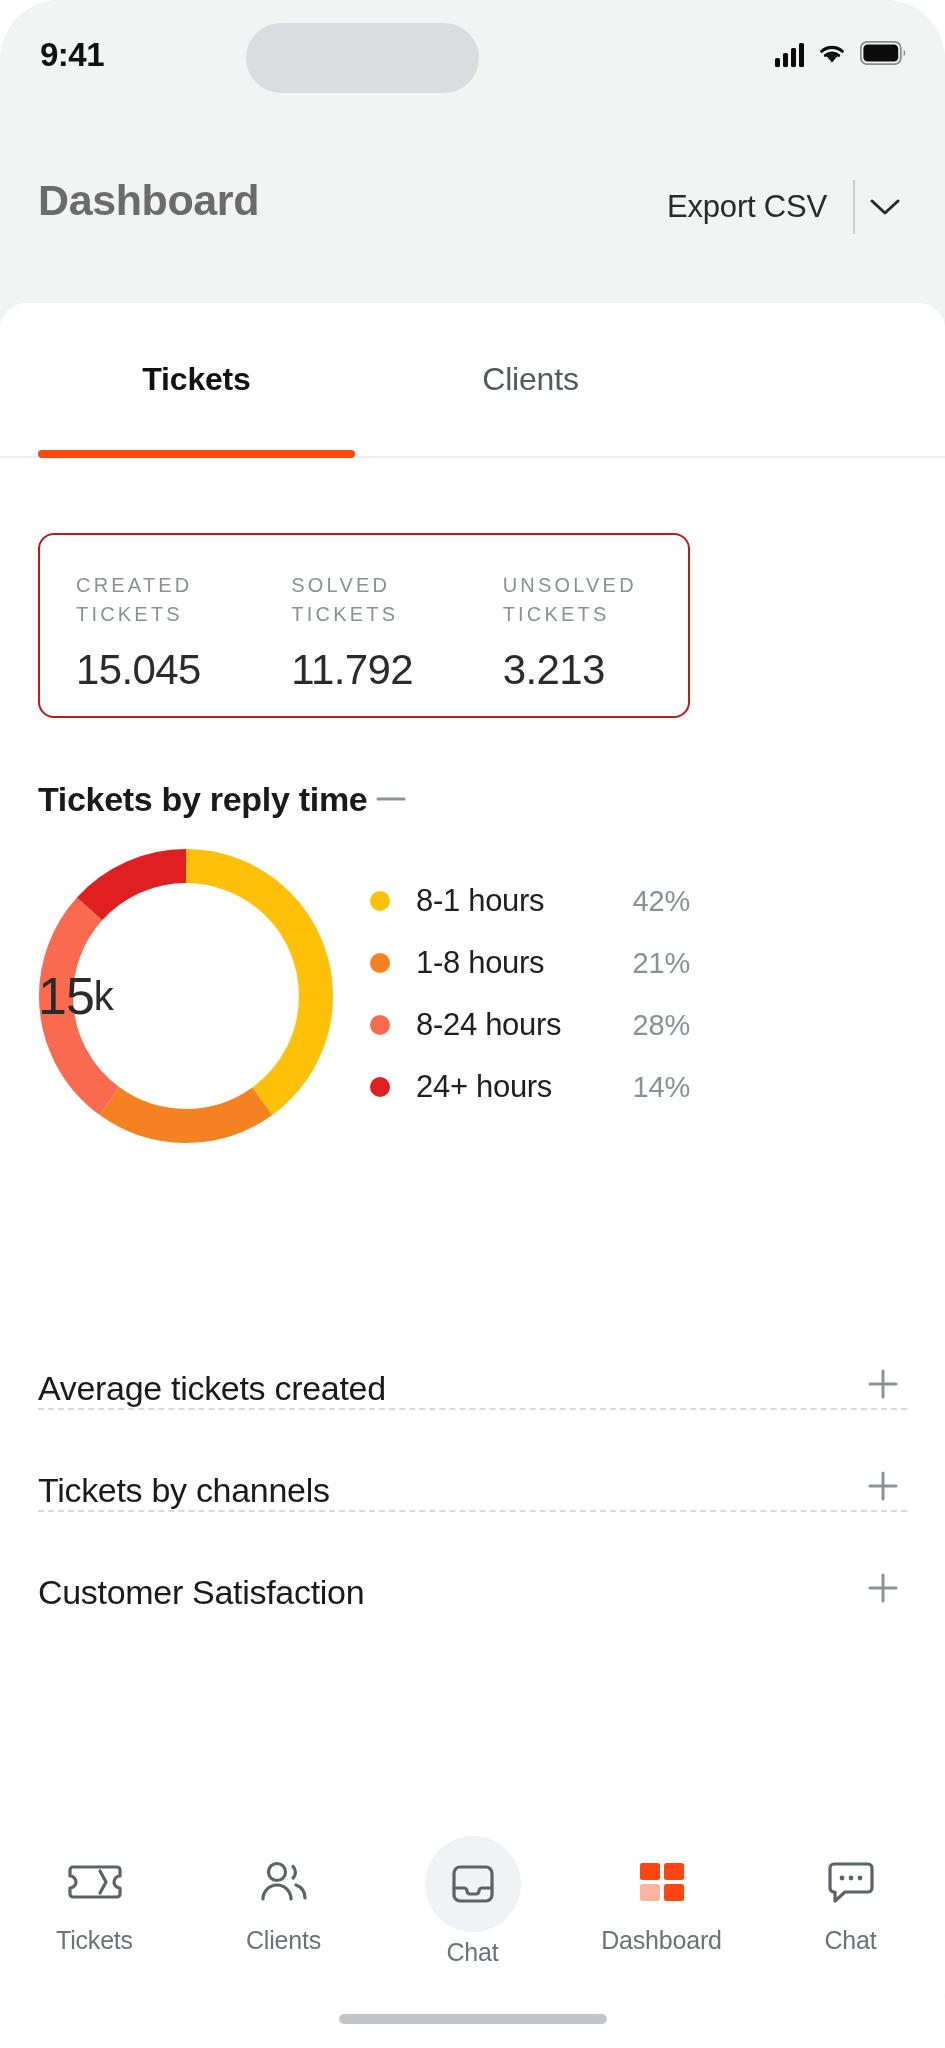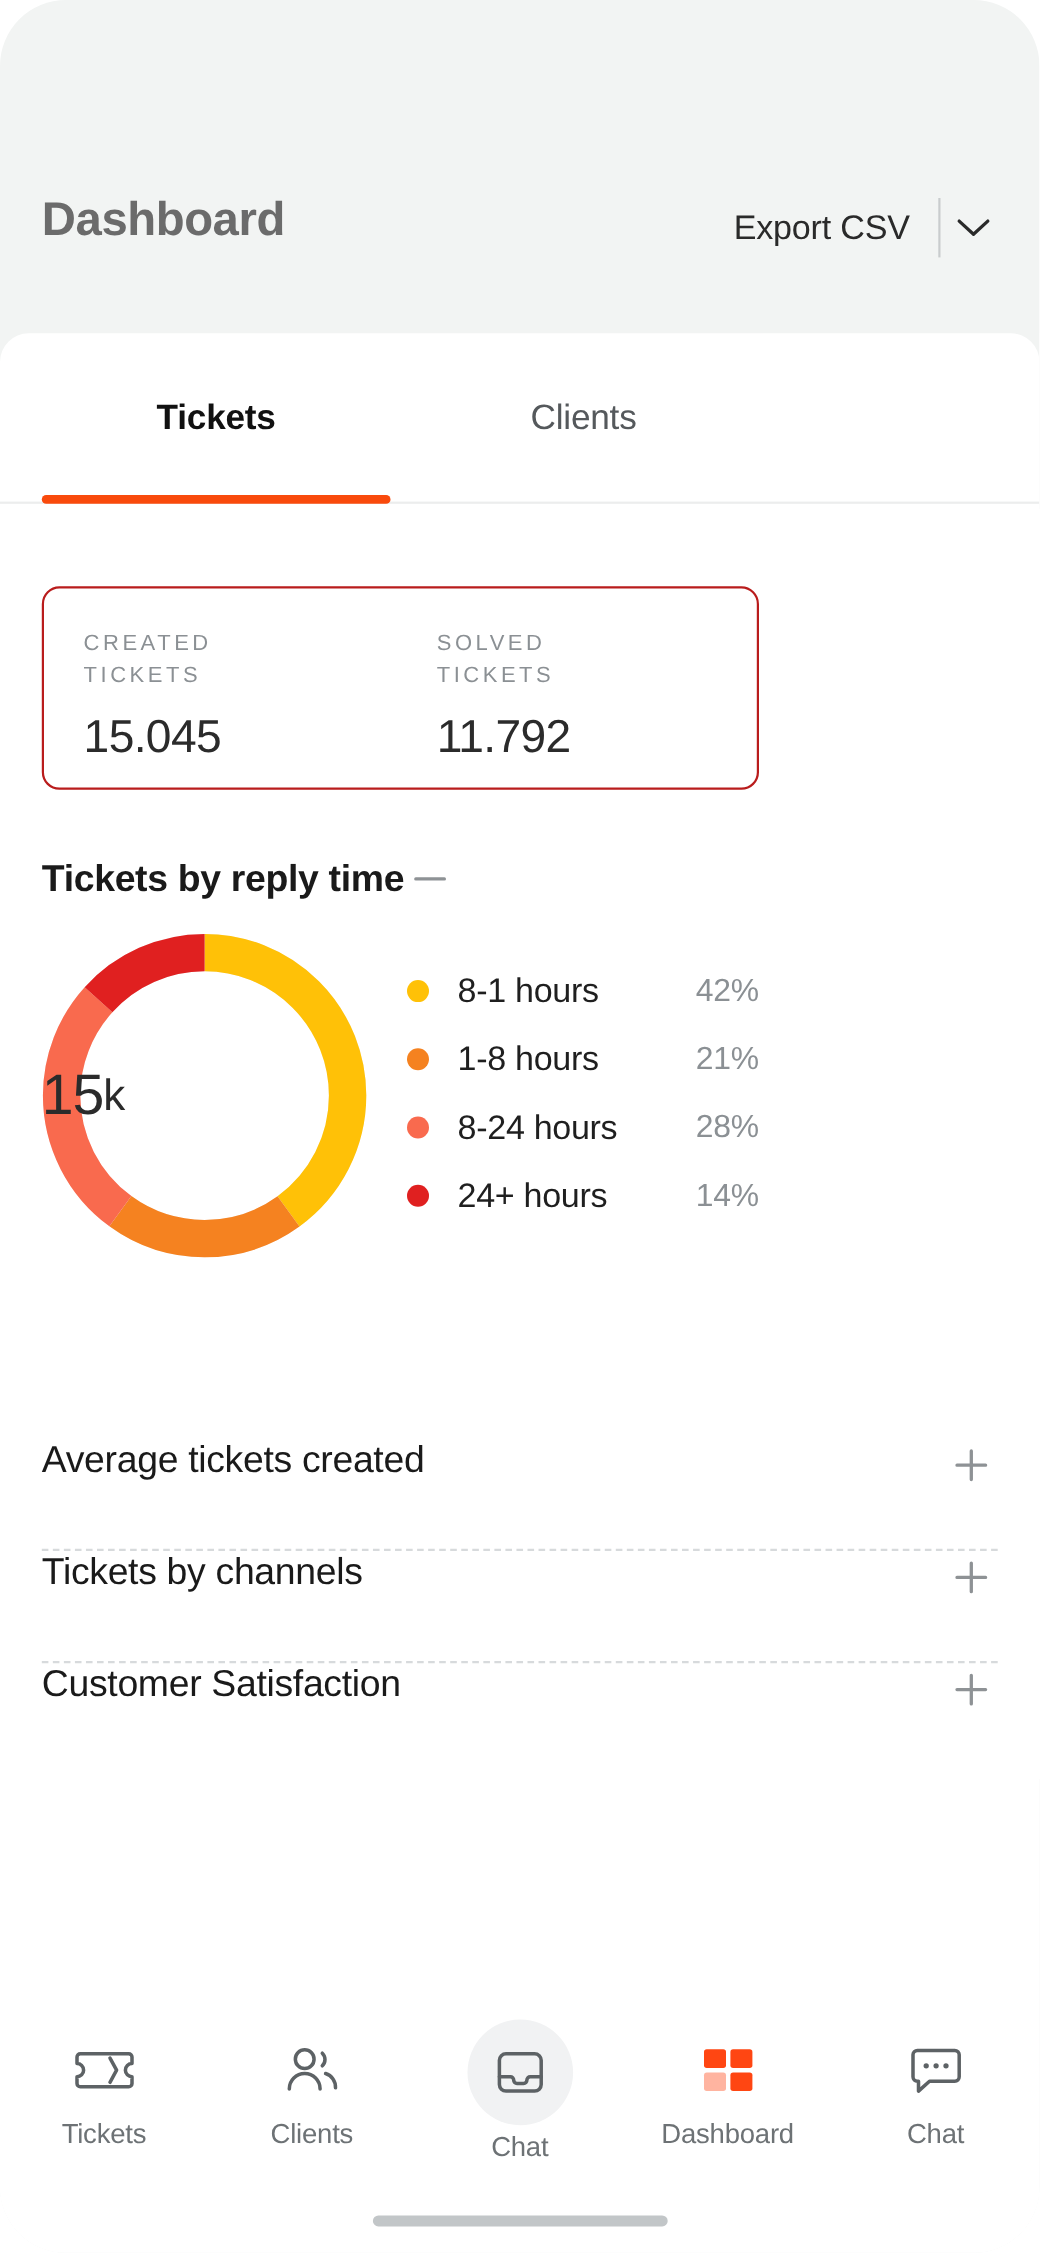--- a/index.html
+++ b/index.html
@@ -252,21 +252,21 @@
   .acc-list {
     position: absolute;
     left: 0; top: 1005px;
     width: 945px;
   }
   .acc-row {
     position: relative;
     margin: 0 38px;
     height: 100px;
     display: flex;
-    align-items: flex-start;
+    align-items: flex-end;
     justify-content: space-between;
   }
   .acc-title {
     font-size: 34px;
     color: #1a1a1a;
     letter-spacing: -0.3px;
   }
   .acc-plus {
     width: 48px; height: 48px;
     display: flex; align-items: center; justify-content: center;
@@ -326,20 +326,46 @@
     width: 268px; height: 10px;
     background: #c2c6c8;
     border-radius: 6px;
   }
 </style>
 </head>
 <body>
 
 <div id="phone">
 
+  <div class="statusbar">
+    <div class="status-time">9:41</div>
+    <div class="dynamic-island"></div>
+    <div class="status-right">
+      <span class="bars">
+        <i></i>
+          <i></i>
+          <i></i>
+          <i></i>
+      </span>
+      <span>
+        <svg width="32" height="24" viewBox="0 0 32 24">
+          <path d="M16 21.5 L10.6 15.2 a8.6 8.6 0 0 1 10.8 0 Z" fill="#0b0b0b"></path>
+          <path d="M5.6 10.3 a15.6 15.6 0 0 1 20.8 0" stroke="#0b0b0b" stroke-width="3.1" fill="none" stroke-linecap="round"></path>
+          <path d="M9.4 14.4 a10.2 10.2 0 0 1 13.2 0" stroke="#0b0b0b" stroke-width="3.1" fill="none" stroke-linecap="round"></path>
+        </svg>
+      </span>
+      <span>
+        <svg width="47" height="24" viewBox="0 0 47 24">
+          <rect x="0.8" y="0.8" width="40" height="22.4" rx="6.5" fill="none" stroke="#0b0b0b" stroke-width="1.8" opacity="0.45"></rect>
+          <rect x="3.4" y="3.4" width="34.8" height="17.2" rx="4.2" fill="#0b0b0b"></rect>
+          <path d="M43.6 8.4 a4.6 4.6 0 0 1 0 7.2 Z" fill="#0b0b0b" opacity="0.45"></path>
+        </svg>
+      </span>
+    </div>
+  </div>
 
   <div class="navheader">
     <div class="page-title">Dashboard</div>
     <div class="export-wrap">
       <span class="export-label">Export CSV</span>
       <span class="export-divider"></span>
       <span class="export-chevron">
         <svg width="34" height="20" viewBox="0 0 34 20">
           <path d="M4 4 L17 16 L30 4" stroke="#2a2a2a" stroke-width="3" fill="none" stroke-linecap="round" stroke-linejoin="round"></path>
         </svg>
@@ -360,20 +386,24 @@
     </div>
 
     <div class="stats-card">
       <div class="stat">
         <div class="stat-label">CREATED TICKETS</div>
         <div class="stat-value">15.045</div>
       </div>
       <div class="stat">
         <div class="stat-label">SOLVED TICKETS</div>
         <div class="stat-value">11.792</div>
+      </div>
+      <div class="stat">
+        <div class="stat-label">UNSOLVED TICKETS</div>
+        <div class="stat-value">3.213</div>
       </div>
     </div>
 
     <div class="section-reply">
       <div class="section-head">
         <span class="section-title">Tickets by reply time</span>
         <span class="toggle-glyph">
           <svg width="36" height="36" viewBox="0 0 36 36">
             <path d="M5 18 H31" stroke="#8e9295" stroke-width="3" stroke-linecap="round"></path>
           </svg>

